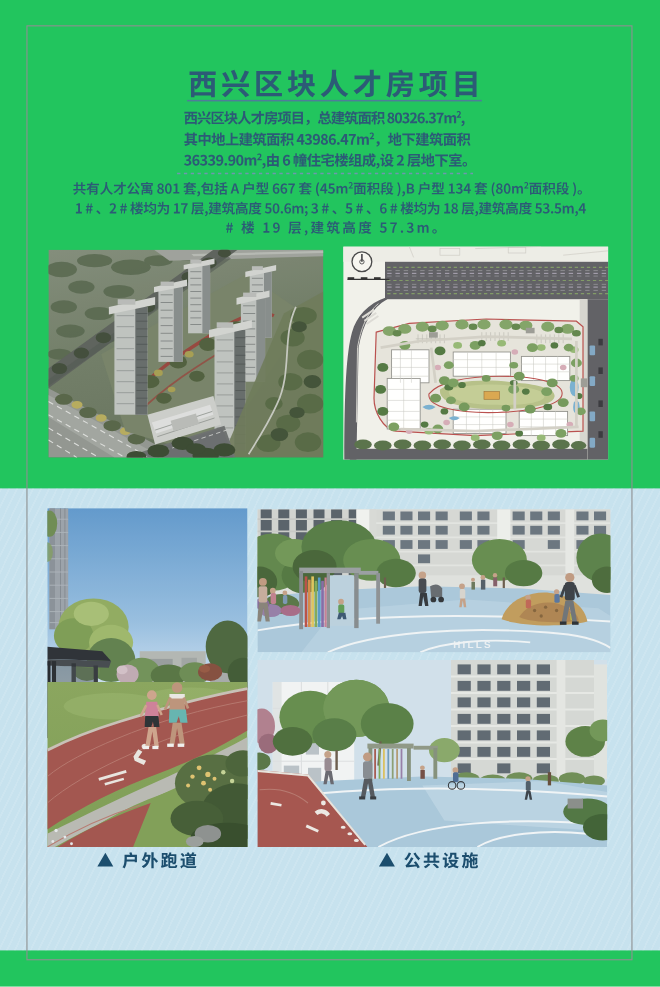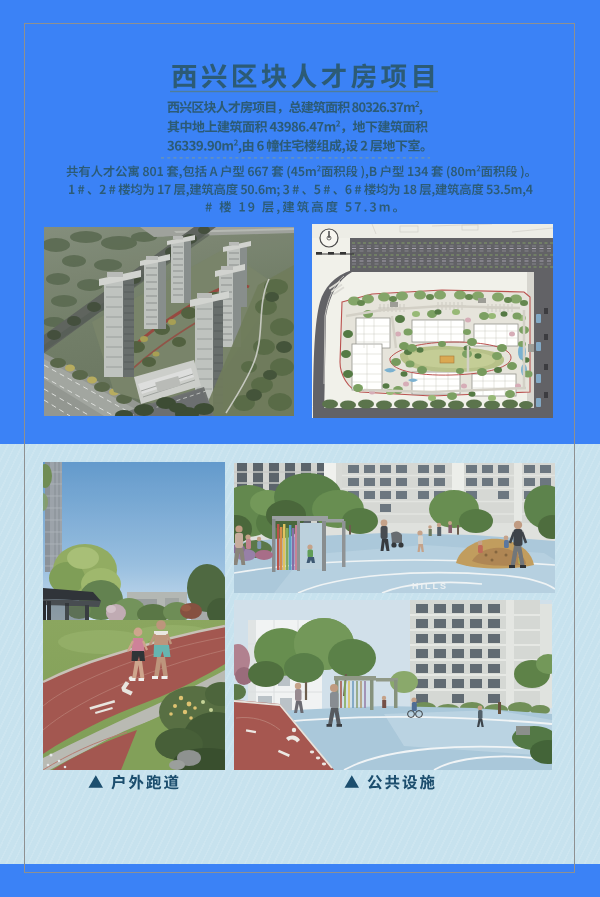--- a/index.html
+++ b/index.html
@@ -1,16 +1,16 @@
 <!DOCTYPE html>
 <html><head><meta charset="utf-8">
 <style>
 html,body{margin:0;padding:0;background:#ffffff;}
 body{width:600px;height:897px;overflow:hidden;font-family:"Liberation Sans",sans-serif;}
-#page{position:relative;width:600px;height:897px;background:#3b82f6;}
+#page{position:relative;width:600px;height:897px;background:#22c55e;}
 .abs{position:absolute;}
 </style></head><body>
 <div id="page">
 
 <div class="abs" style="left:0;top:444px;width:600px;height:420px;background:#c7e2ee;"></div>
 
 <div class="abs" style="left:0;top:444px;width:600px;height:420px;background:repeating-linear-gradient(-64deg,rgba(255,255,255,0.11) 0px,rgba(255,255,255,0.11) 1.6px,rgba(255,255,255,0) 1.6px,rgba(255,255,255,0) 6.5px);"></div>
 
 <div class="abs" style="left:24px;top:23px;width:549px;height:848px;border:1px solid #8e9091;"></div>
 

